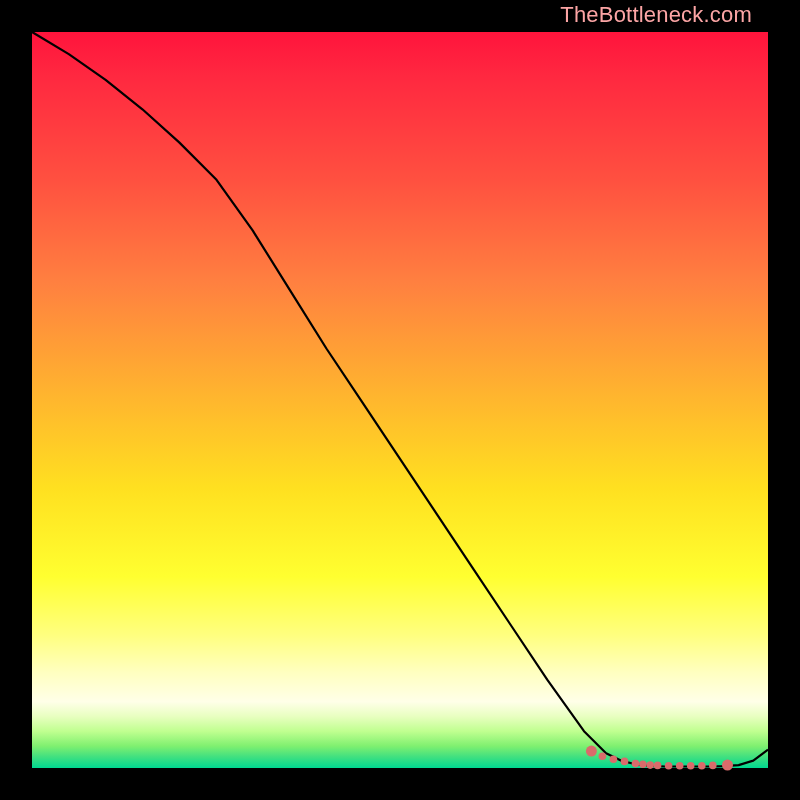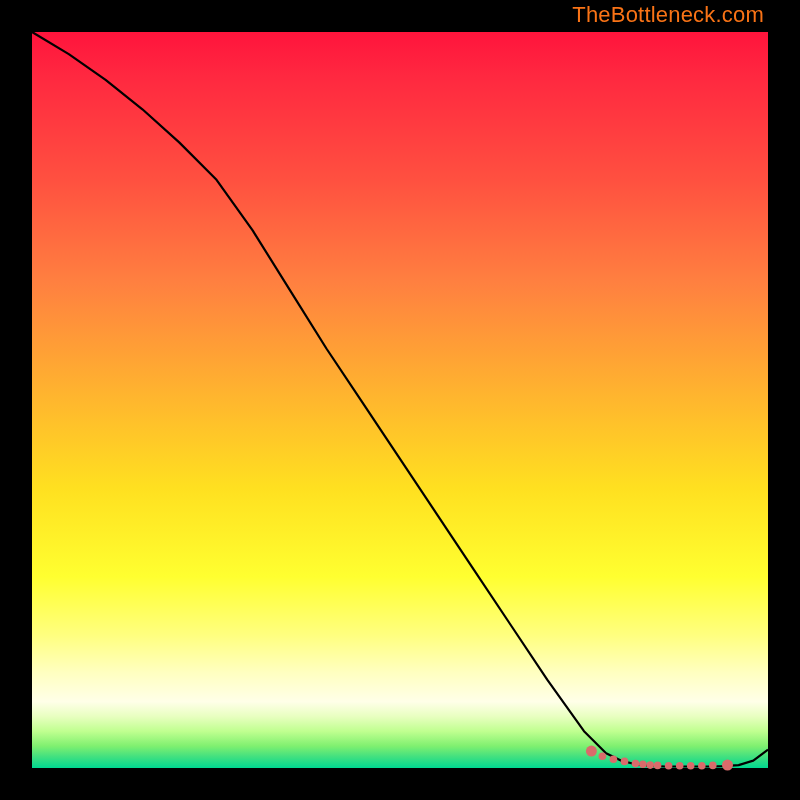--- a/index.html
+++ b/index.html
@@ -12,22 +12,22 @@
   }
   .container {
     width: 800px;
     height: 800px;
     position: relative;
     background: #000;
   }
   .watermark {
     position: absolute;
     top: 2px;
-    right: 36px;
-    color: #f97316;
+    right: 48px;
+    color: #fca5a5;
     font-family: Arial, Helvetica, sans-serif;
     font-size: 22px;
     font-weight: 400;
     letter-spacing: 0.2px;
   }
   .plot {
     position: absolute;
     left: 32px;
     top: 32px;
     width: 736px;

